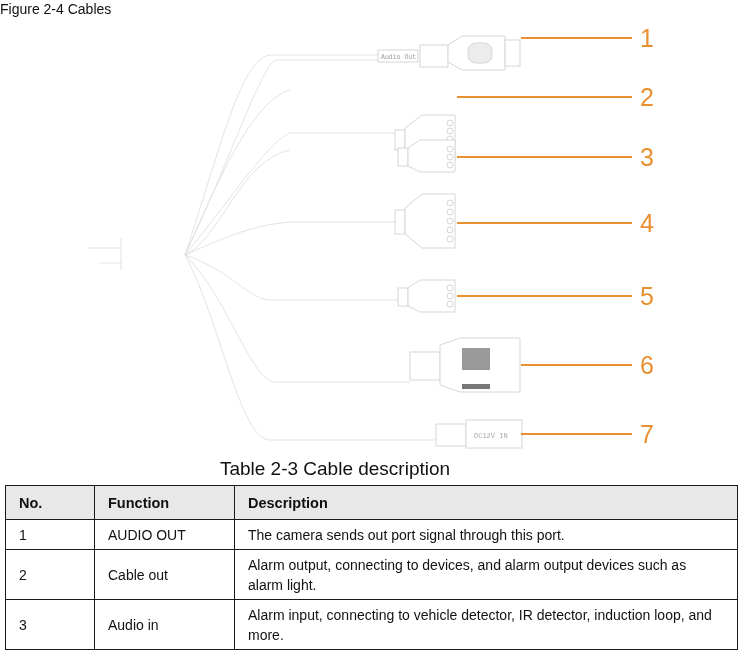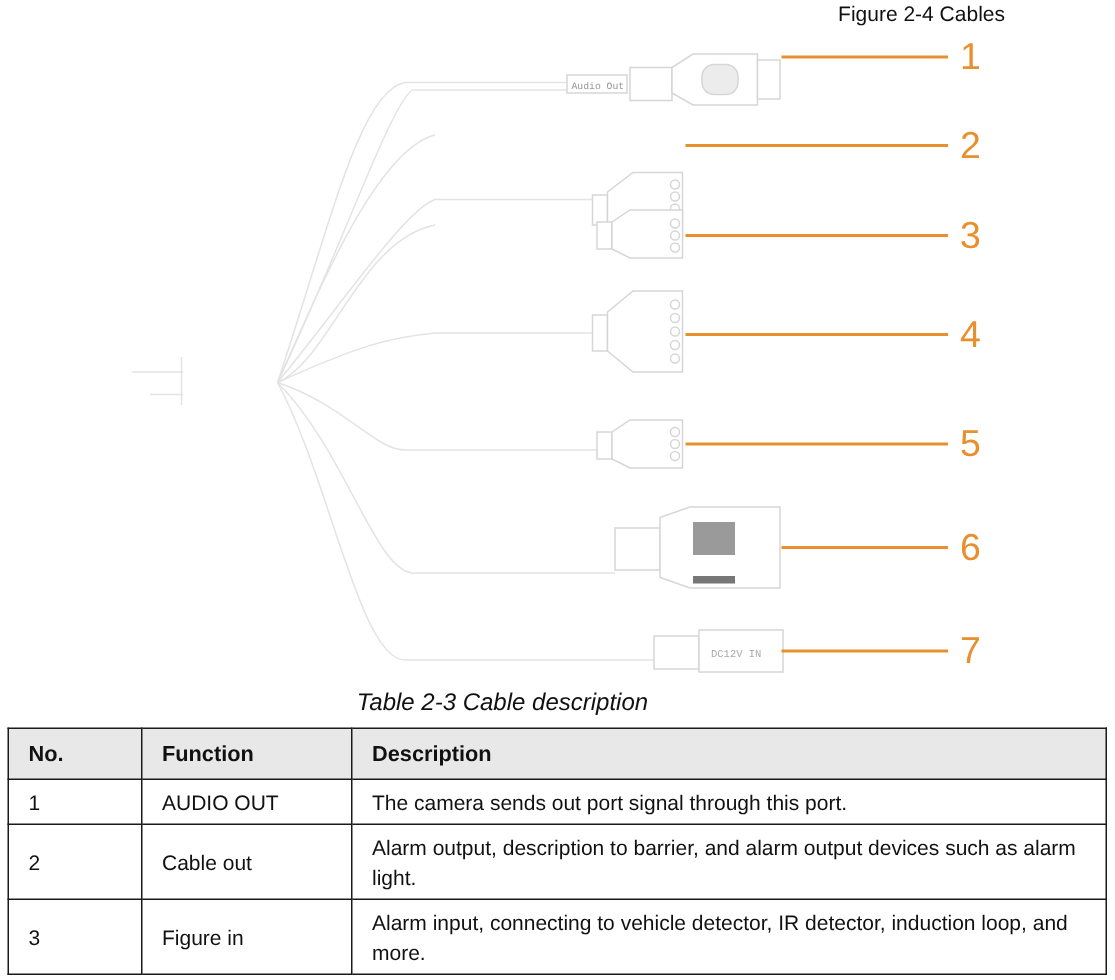--- a/index.html
+++ b/index.html
@@ -1,34 +1,34 @@
 <!DOCTYPE html>
 <html><head>
   <meta charset="utf-8">
   <style>
     html, body { margin: 0; padding: 0; background: #ffffff; }
     body {
       width: 743px; height: 653px; position: relative; overflow: hidden;
       font-family: "Liberation Sans", "DejaVu Sans", sans-serif; color: #111;
     }
     .fig-caption {
-      position: absolute; top: 0; left: 0; width: 670px; text-align: right;
+      position: absolute; top: 0; left: 0; width: 670px; text-align: left;
       font-size: 14px; line-height: 18px; color: #111;
     }
     .figure {
       position: absolute; left: 0; top: 18px; width: 743px; height: 440px;
     }
     .figure svg { position: absolute; left: 0; top: 0; }
     .callout-num {
       position: absolute; font-size: 25px; line-height: 26px;
       color: #E8902F; font-weight: normal;
     }
     .tbl-caption {
       position: absolute; top: 460px; left: 0; width: 670px; text-align: center;
-      font-size: 16px; line-height: 18px; color: #111; font-style: italic;
+      font-size: 19px; line-height: 18px; color: #111;
     }
     table.cables {
       position: absolute; left: 5px; top: 485px; width: 733px;
       border-collapse: collapse; font-size: 14px; color: #111;
     }
     table.cables th, table.cables td {
       border: 1px solid #1a1a1a; padding: 0 13px; vertical-align: middle;
       text-align: left; line-height: 20px;
     }
     table.cables th {
@@ -151,21 +151,21 @@
   </thead>
   <tbody>
     <tr>
       <td>1</td>
       <td>AUDIO OUT</td>
       <td>The camera sends out port signal through this port.</td>
     </tr>
     <tr class="tall">
       <td>2</td>
       <td>Cable out</td>
-      <td>Alarm output, description to barrier, and alarm output devices such as alarm light.</td>
+      <td>Alarm output, connecting to devices, and alarm output devices such as alarm light.</td>
     </tr>
     <tr class="tall">
       <td>3</td>
-      <td>Figure in</td>
+      <td>Audio in</td>
       <td>Alarm input, connecting to vehicle detector, IR detector, induction loop, and more.</td>
     </tr>
   </tbody>
 </table>
 
 </body></html>

